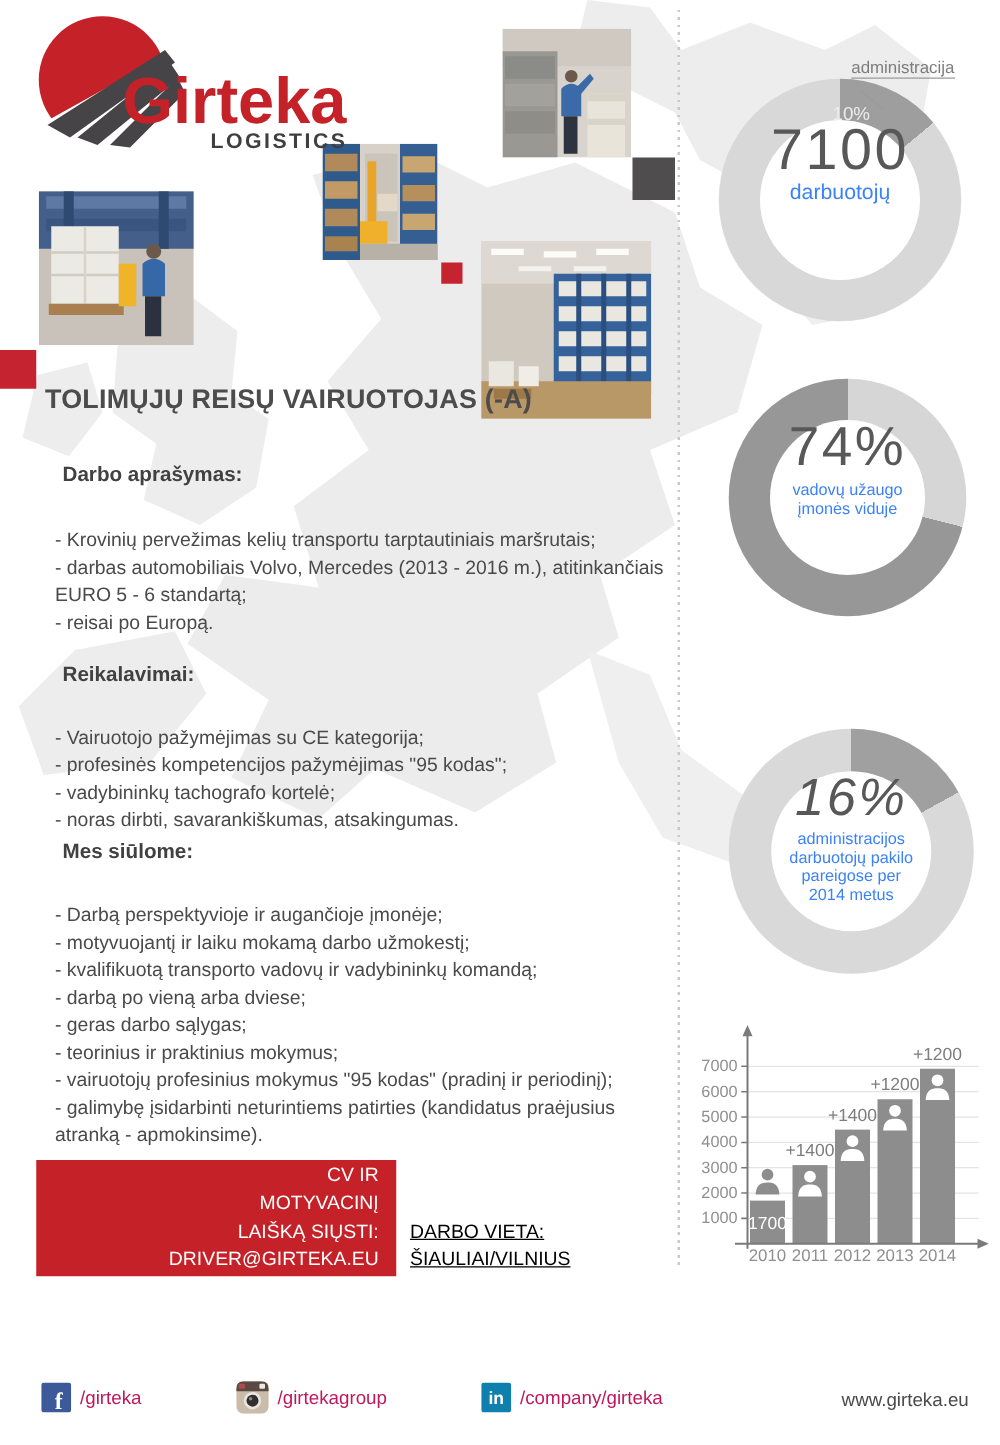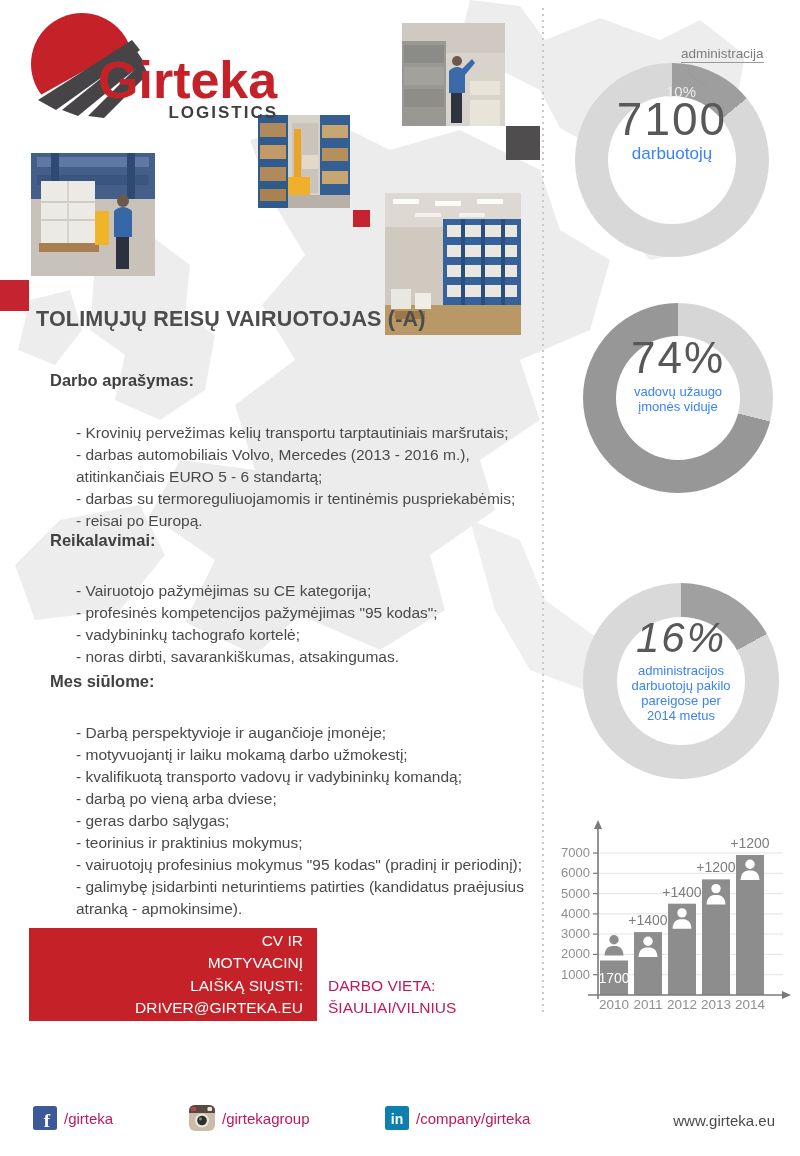--- a/index.html
+++ b/index.html
@@ -22,30 +22,30 @@
   
   .photo{position:absolute;z-index:2;}
   
   #title{
     position:absolute;left:36px;top:293px;width:420px;z-index:3;
     font-size:21.5px;font-weight:bold;color:#4c4c4c;letter-spacing:.2px;
   }
   
   .section{position:absolute;left:44px;width:492px;z-index:3;}
   .section h2{margin:0 0 0 6px;font-size:16.5px;font-weight:bold;color:#414141;}
-  .section .items{margin-top:32px;margin-left:32px;}
+  .section .items{margin-top:32px;}
   .section .items div{font-size:15.5px;line-height:22px;color:#4a4a4a;}
   
   #contact{
     position:absolute;left:29px;top:928px;width:288px;height:93px;z-index:3;
     background:var(--red,#c52128);color:#fff;display:flex;flex-direction:column;
     justify-content:center;align-items:flex-end;padding-right:14px;
   }
   #contact div{font-size:15.5px;line-height:22.5px;text-align:right;}
-  #location{position:absolute;left:328px;top:975px;z-index:3;font-size:15.5px;line-height:22px;color:#be185d;}
+  #location{position:absolute;left:328px;top:975px;z-index:3;font-size:15.5px;line-height:22px;color:#000000;text-decoration:underline;}
   
   .donut{position:absolute;z-index:2;}
   .donut .ring{position:absolute;left:0;top:0;border-radius:50%;}
   .donut .hole{
     position:absolute;background:#fff;border-radius:50%;display:flex;flex-direction:column;
     align-items:center;justify-content:flex-start;text-align:center;
   }
   .donut .big{color:#585858;letter-spacing:2px;line-height:1;}
   .donut .sub{color:#3b82f6;margin-top:4px;}
   .donut .sub div{line-height:15px;}
@@ -175,21 +175,20 @@
   <div class="sq" style="left:353px;top:210px;width:17px;height:17px;background:#c52330"></div>
   <div class="sq" style="left:0;top:280px;width:29px;height:31px;background:#c52330"></div>
 
   <h1 id="title">TOLIMŲJŲ REISŲ VAIRUOTOJAS (-A)</h1>
 
   <div class="section" style="top:371px">
     <h2>Darbo aprašymas:</h2>
     <div class="items">
         <div>- Krovinių pervežimas kelių transportu tarptautiniais maršrutais;</div>
         <div>- darbas automobiliais Volvo, Mercedes (2013 - 2016 m.), atitinkančiais EURO 5 - 6 standartą;</div>
-        <div>- darbas su termoreguliuojamomis ir tentinėmis puspriekabėmis;</div>
         <div>- reisai po Europą.</div>
       </div>
   </div>
   <div class="section" style="top:531px">
     <h2>Reikalavimai:</h2>
     <div class="items" style="margin-top:30px">
         <div>- Vairuotojo pažymėjimas su CE kategorija;</div>
         <div>- profesinės kompetencijos pažymėjimas "95 kodas";</div>
         <div>- vadybininkų tachografo kortelė;</div>
         <div>- noras dirbti, savarankiškumas, atsakingumas.</div>

